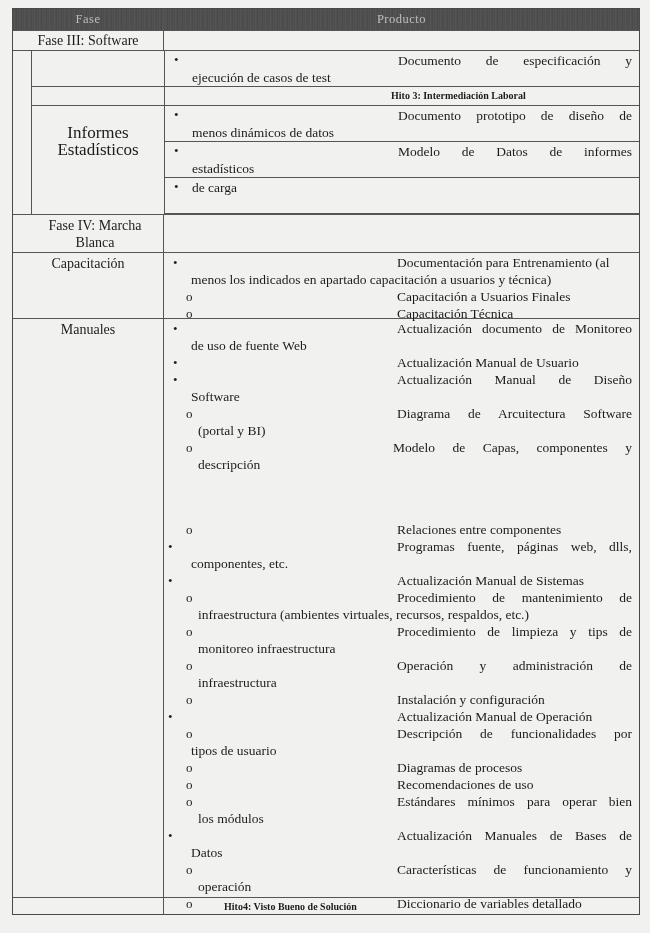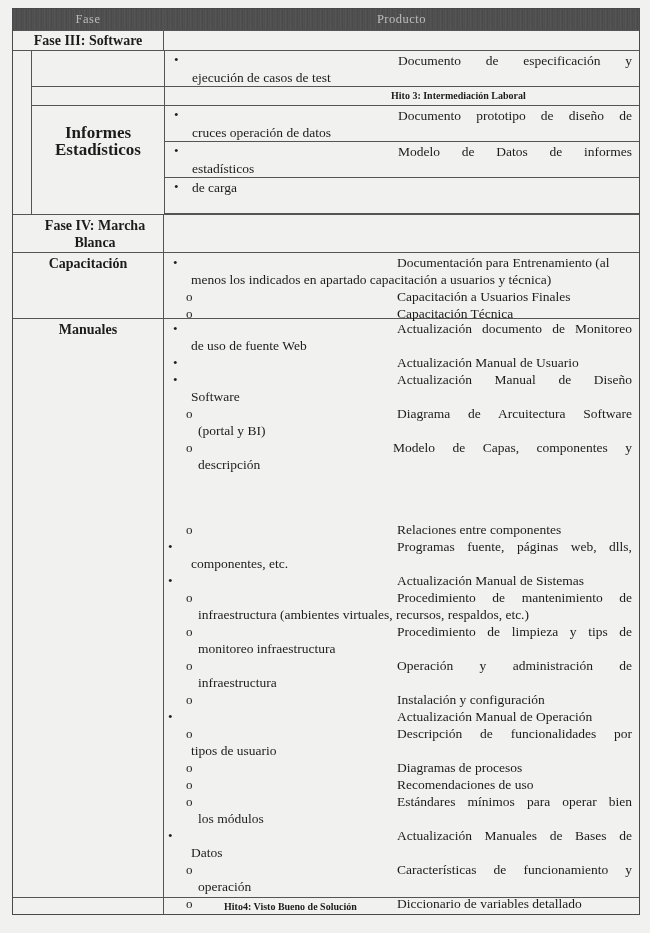--- a/index.html
+++ b/index.html
@@ -18,21 +18,21 @@
   .row { display: flex; border-top: 1px solid #555; box-sizing: border-box; }
   .row:first-child { border-top: none; }
   .c-left { width: 151px; flex: 0 0 151px; border-right: 1px solid #555; box-sizing: border-box; }
   .c-right { flex: 1; box-sizing: border-box; }
   .hdr { background: #4e4e4e; height: 21px; }
   .hdr .c-left, .hdr .c-right {
     display: flex; align-items: center; justify-content: center;
     color: #bdbdbd; font-size: 12.5px; letter-spacing: 0.5px;
     background: repeating-linear-gradient(90deg,#4a4a4a 0,#585858 2px,#474747 3px,#555 5px);
   }
-  .phase { font-size: 14px; font-weight: bold; text-align: center; line-height: 17px; }
+  .phase { font-size: 14px; font-weight: normal; text-align: center; line-height: 17px; }
   .hito { font-size: 10px; font-weight: bold; }
   .indent-wrap { display: flex; }
   .indent-col { width: 18px; flex: 0 0 18px; border-right: 1px solid #555; }
   .sub-left { width: 133px; flex: 0 0 133px; border-right: 1px solid #555; box-sizing: border-box; }
   .item { position: relative; font-size: 13.5px; line-height: 17px; padding: 0 7px 0 7px; }
   .item .mark { position: absolute; top: 0; font-size: 13px; }
   .item .first {
     display: block; text-align: justify; text-align-last: justify;
     padding-left: 226px;
   }
@@ -81,21 +81,21 @@
           </div>
 
           <div style="display:flex; border-top:1px solid #555">
             <div class="sub-left" style="padding-top:18px">
               <div class="phase" style="padding:0 12px; font-size:17px; line-height:17px">Informes Estadísticos</div>
             </div>
             <div class="c-right">
               <div class="item" style="height:34px; padding-top:1px; border-bottom:1px solid #555">
                 <span class="mark bul">•</span>
                 <span class="first">Documento prototipo de diseño de</span>
-                <span class="cont">cruces operación de datos</span>
+                <span class="cont">menos dinámicos de datos</span>
               </div>
               <div class="item" style="height:34px; padding-top:1px; border-bottom:1px solid #555">
                 <span class="mark bul">•</span>
                 <span class="first">Modelo de Datos de informes</span>
                 <span class="cont">estadísticos</span>
               </div>
               <div class="item" style="height:34px; padding-top:1px; border-bottom:1px solid #555">
                 <span class="mark bul">•</span>
                 <span class="cont">de carga</span>
               </div>

